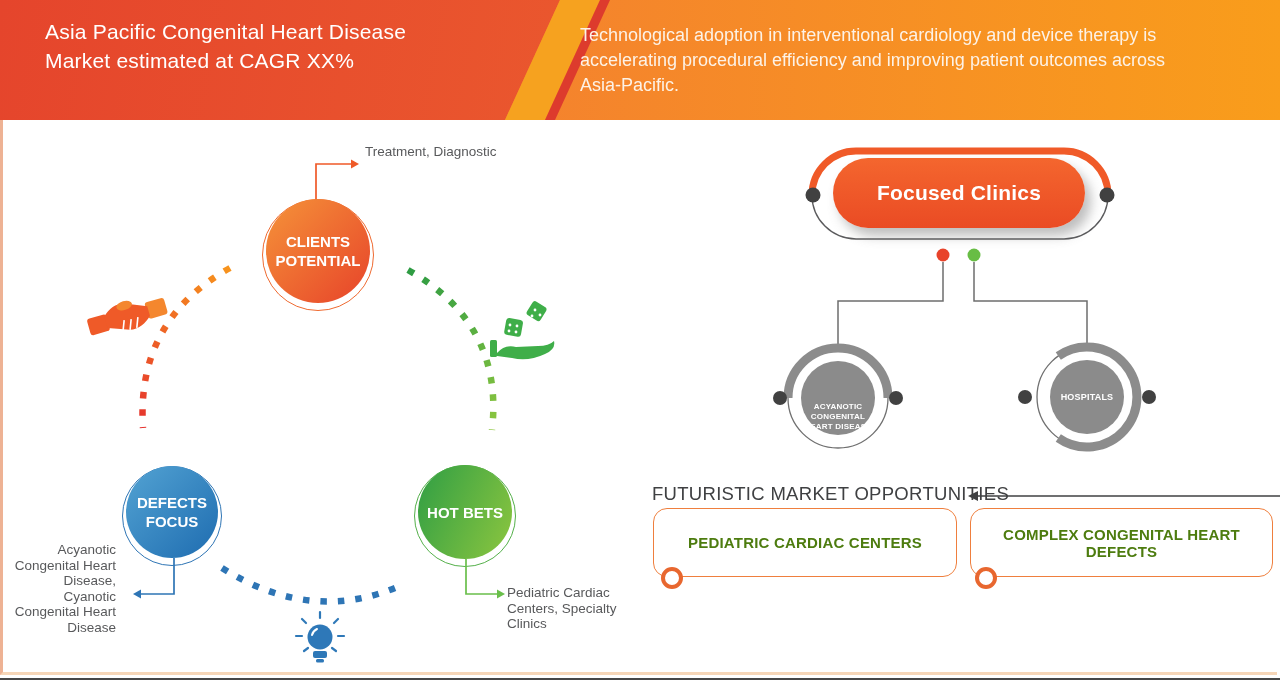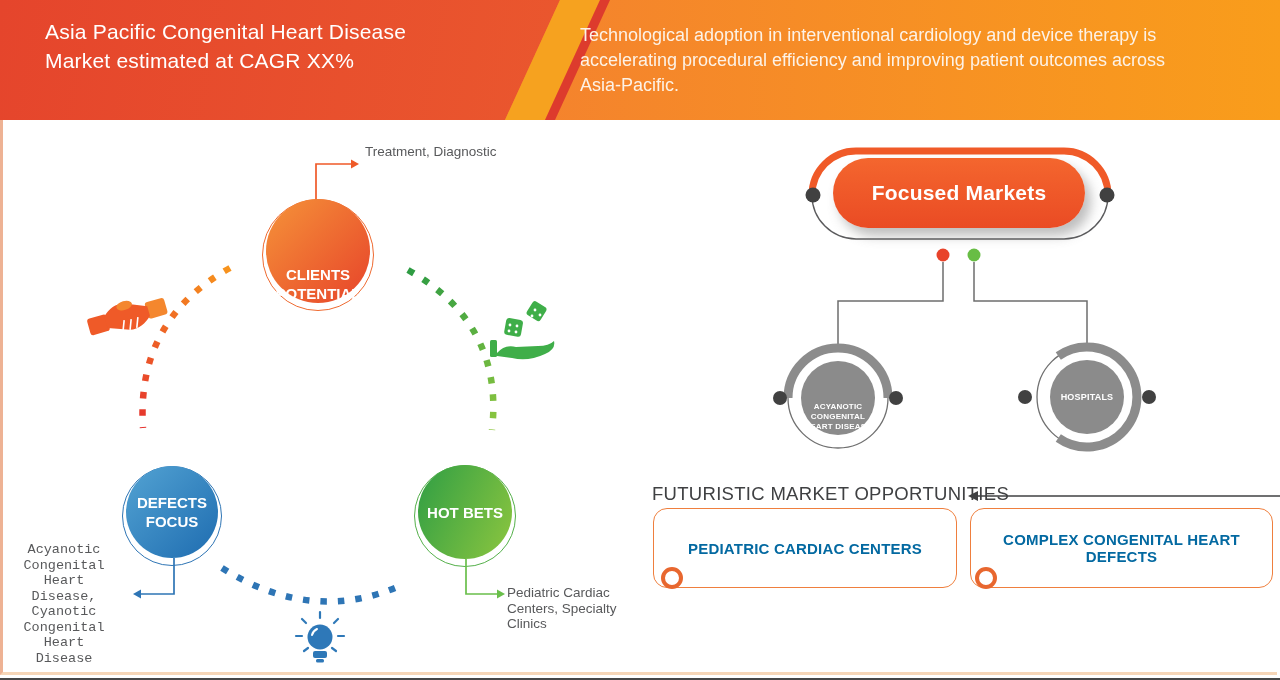--- a/index.html
+++ b/index.html
@@ -27,55 +27,55 @@
              border-bottom:3px solid #f6d6b8; box-sizing:border-box; }
   .bottom-bar { position:absolute; left:0; bottom:0; width:1280px; height:2px; background:#474747; }
 
   .overlay-svg { position:absolute; left:0; top:0; z-index:2; pointer-events:none; }
 
   
   .ring { position:absolute; border-radius:50%; border:1.6px solid; z-index:1; box-sizing:border-box; }
   .node { position:absolute; border-radius:50%; display:flex; align-items:center; justify-content:center;
           text-align:center; color:#fff; font-weight:bold; font-size:15px; line-height:19px; z-index:3; }
   .node-cp { left:266px; top:199px; width:104px; height:104px;
-             background:linear-gradient(135deg,#f59339 0%,#e7432a 100%);align-items:flex-end; }
+             background:linear-gradient(135deg,#f59339 0%,#e7432a 100%); }
   .ring-cp { left:262px; top:199px; width:112px; height:112px; border-color:#ef6a30; }
   .node-cf { left:126px; top:466px; width:92px; height:92px;
              background:linear-gradient(135deg,#53a3d3 0%,#1e6cb0 100%); }
   .ring-cf { left:122px; top:466px; width:100px; height:100px; border-color:#2e75b5; }
   .node-hb { left:418px; top:465px; width:94px; height:94px;
              background:linear-gradient(115deg,#2f9e44 0%,#8dc63f 100%); }
   .ring-hb { left:414px; top:465px; width:102px; height:102px; border-color:#54b04a; }
   .node-label { width:86%; }
 
   .callout { position:absolute; color:#58595b; font-size:13.5px; line-height:15.5px; z-index:4; }
   .callout-td { left:365px; top:144px; width:220px; }
-  .callout-cf { left:12px;  top:542px; width:104px; text-align:center;font-family:Liberation Mono, monospace; }
+  .callout-cf { left:12px;  top:542px; width:104px; text-align:right; }
   .callout-hb { left:507px; top:585px; width:130px; text-align:left; }
 
   .icon-abs { position:absolute; z-index:2; }
 
   
   .pill { position:absolute; left:833px; top:158px; width:252px; height:70px; border-radius:35px;
           background:linear-gradient(180deg,#f4662e 0%,#ea4b24 100%);
           box-shadow:6px 8px 12px rgba(110,110,110,.45);
           display:flex; align-items:center; justify-content:center;
           color:#fff; font-size:21px; font-weight:bold; z-index:3; letter-spacing:.2px; }
 
   .gray-label { position:absolute; color:#ffffff; font-weight:bold; text-align:center; z-index:3;
                 letter-spacing:.2px; }
   .gray-label-acd { left:800px; top:402px; width:76px; font-size:8px; line-height:10px; }
   .gray-label-hos { left:1047px; top:392px; width:80px; font-size:9px; }
 
   
   .opp-heading { position:absolute; left:652px; top:483px; font-size:18.5px; color:#3f4042;
                  letter-spacing:.3px; z-index:3; }
-  .card { position:absolute; top:508px; height:80px; border:1.6px solid #ef7f3e; border-radius:14px;
+  .card { position:absolute; top:508px; height:69px; border:1.6px solid #ef7f3e; border-radius:14px;
           background:#fff; display:flex; align-items:center; justify-content:center; text-align:center;
-          font-weight:bold; font-size:15px; color:#0369a1; z-index:2; box-sizing:border-box; letter-spacing:.2px; }
+          font-weight:bold; font-size:15px; color:#4d7c0f; z-index:2; box-sizing:border-box; letter-spacing:.2px; }
   .card-1 { left:653px; width:304px; }
   .card-2 { left:970px; width:303px;justify-content:center; }
   .badge { position:absolute; width:14px; height:14px; border:4px solid #e8672f; border-radius:50%;
            background:#fff; z-index:3; }
   .badge-1 { left:661px; top:567px; }
   .badge-2 { left:975px; top:567px; }
 </style>
 </head>
 <body>
 
@@ -199,21 +199,21 @@
       <line x1="12" y1="45" x2="16" y2="42"></line>
       <line x1="44" y1="45" x2="40" y2="42"></line>
     </g>
     <circle cx="28" cy="31" r="12.5" fill="#2e78b8"></circle>
     <path d="M20 29 A9 9 0 0 1 25 23" stroke="#ffffff" stroke-width="2" fill="none" stroke-linecap="round"></path>
     <rect x="21" y="45" width="14" height="7" rx="2" fill="#2e78b8"></rect>
     <rect x="24" y="53" width="8" height="3.5" rx="1.5" fill="#2e78b8"></rect>
   </svg>
 
   <div class="pill">
-    <span>Focused Markets</span>
+    <span>Focused Clinics</span>
   </div>
   <div class="gray-label gray-label-acd">ACYANOTIC CONGENITAL HEART DISEASE</div>
   <div class="gray-label gray-label-hos">HOSPITALS</div>
 
   <div class="opp-heading">FUTURISTIC MARKET OPPORTUNITIES</div>
   <div class="card card-1">
     <span>PEDIATRIC CARDIAC CENTERS</span>
   </div>
   <div class="card card-2">
     <span>COMPLEX CONGENITAL HEART DEFECTS</span>

